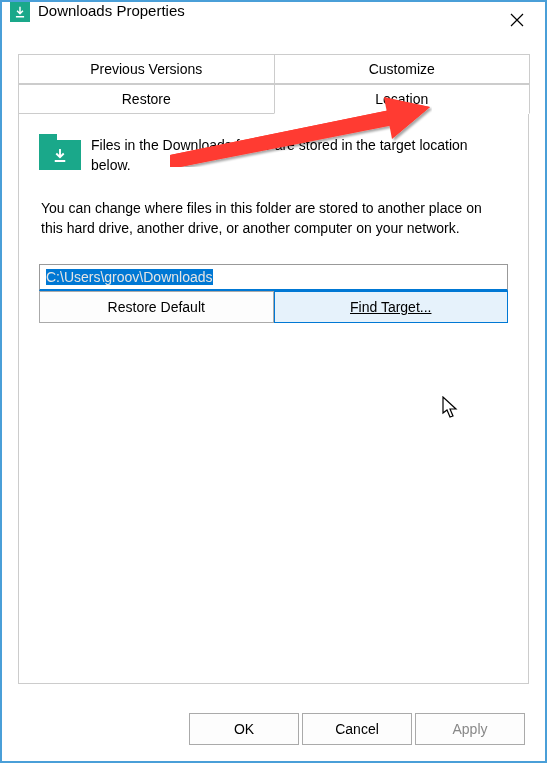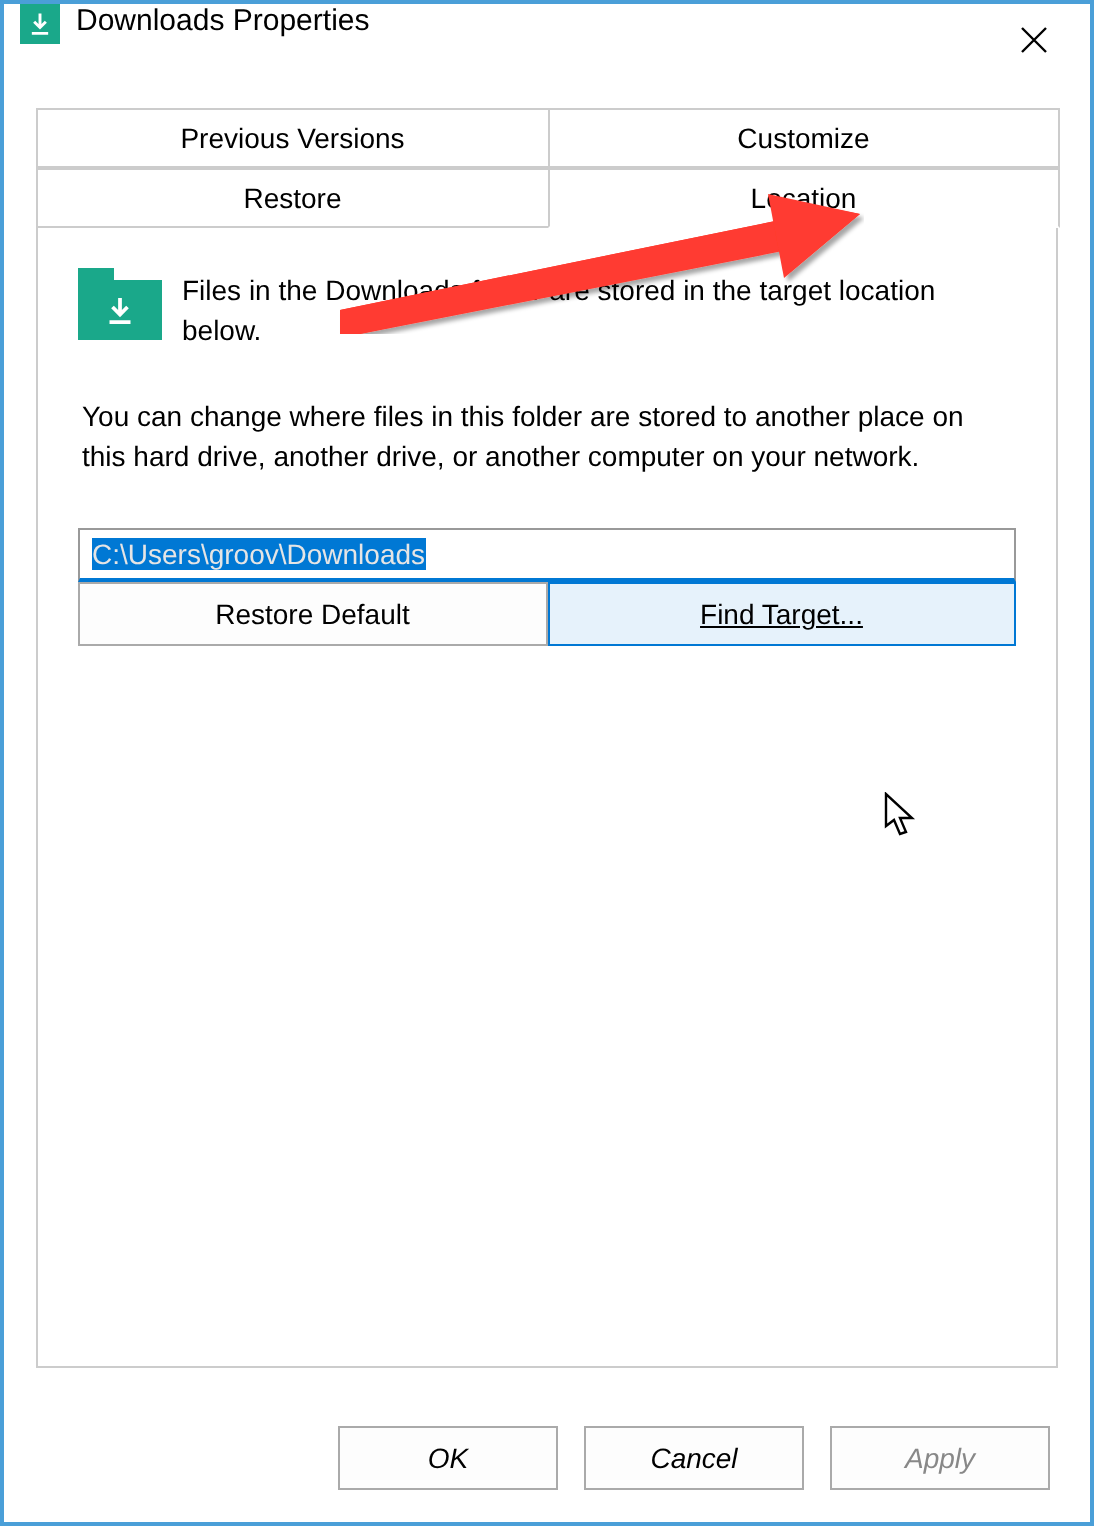--- a/index.html
+++ b/index.html
@@ -22,21 +22,21 @@
     .folder-icon .fbody { background: #1aa88a; width: 42px; height: 30px; margin-top: 6px; position: relative; display: flex; align-items: center; justify-content: center; }
     .folder-icon .ftab { position: absolute; top: -6px; left: 0; width: 18px; height: 6px; background: #1aa88a; }
     .folder-icon svg { width: 18px; height: 18px; }
     .info-text { font-size: 14px; line-height: 1.4; padding-top: 2px; }
     .desc-text { font-size: 14px; line-height: 1.4; margin: 0 0 26px 0; padding: 0 2px; }
     .path-input { width: 100%; border: 1px solid #999; border-bottom: 2px solid #0078d4; padding: 4px 6px; font-size: 14px; outline: none; }
     .path-input .selected { background: #0078d4; color: #e5e5e5; }
     .button-row { display: flex; }
     .btn { flex: 1; padding: 7px 0; font-size: 14px; background: #fdfdfd; border: 1px solid #aaa; cursor: pointer; text-align: center; }
     .btn.hover { border: 1px solid #0078d4; background: #e6f2fb; text-decoration: underline; }
-    .bottom-buttons { position: absolute; bottom: 16px; right: 20px; display: flex; gap: 13px; font-style: italic; }
+    .bottom-buttons { position: absolute; bottom: 16px; right: 20px; display: flex; gap: 3px; }
     .bottom-buttons .btn { width: 110px; flex: none; }
     .bottom-buttons .btn.disabled { color: #888; }
     .arrow-overlay { position: absolute; top: 95px; left: 160px; width: 270px; height: 70px; z-index: 10; pointer-events: none; }
     .cursor { position: absolute; top: 394px; left: 440px; z-index: 20; pointer-events: none; }
   </style>
 </head>
 <body>
 
 <div class="titlebar">
   <div class="title-icon">

